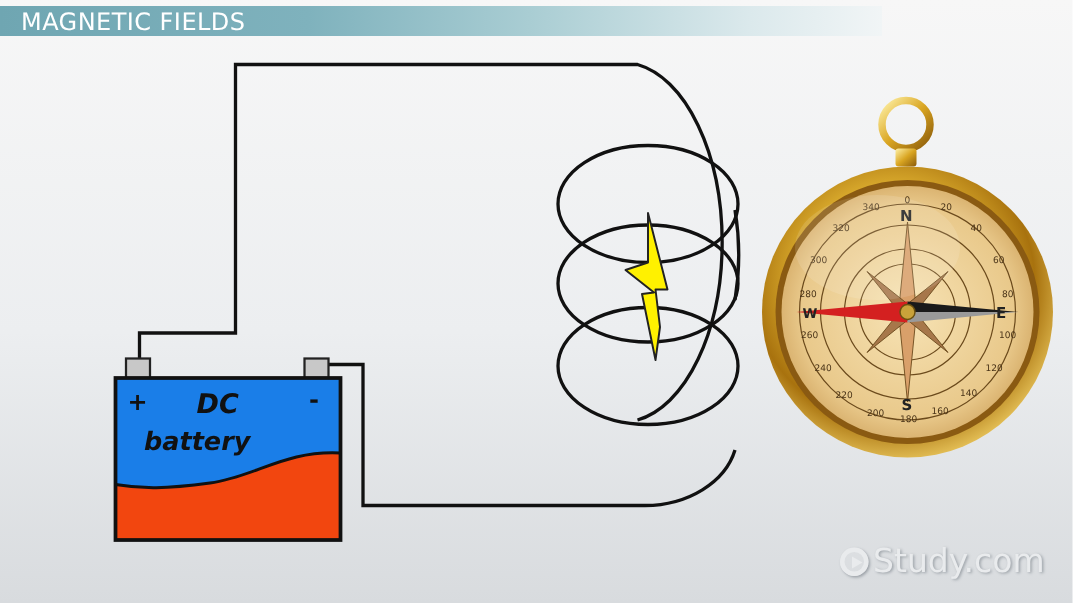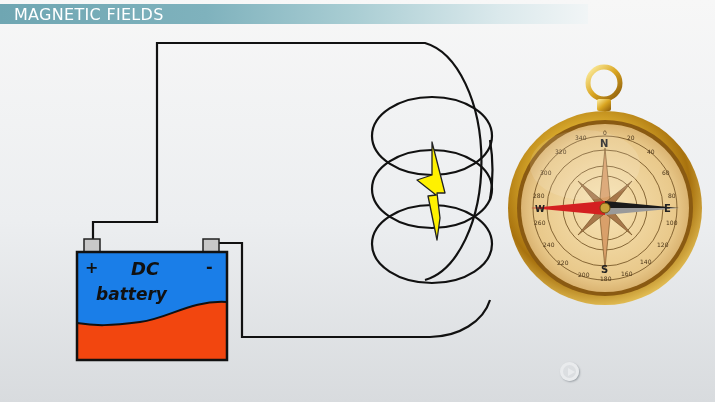--- a/index.html
+++ b/index.html
@@ -120,13 +120,14 @@
       <text x="540" y="175">300</text>
       <text x="555" y="154">320</text>
       <text x="575" y="140">340</text>
     </g>
     <ellipse cx="585" cy="165" rx="55" ry="35" fill="#ffffff" opacity="0.12"></ellipse>
   </g>
 </svg>
 
 <div class="logo">
   <span class="logo-icon"></span>
+  <span>Study.com</span>
 </div>
 
 </body></html>

